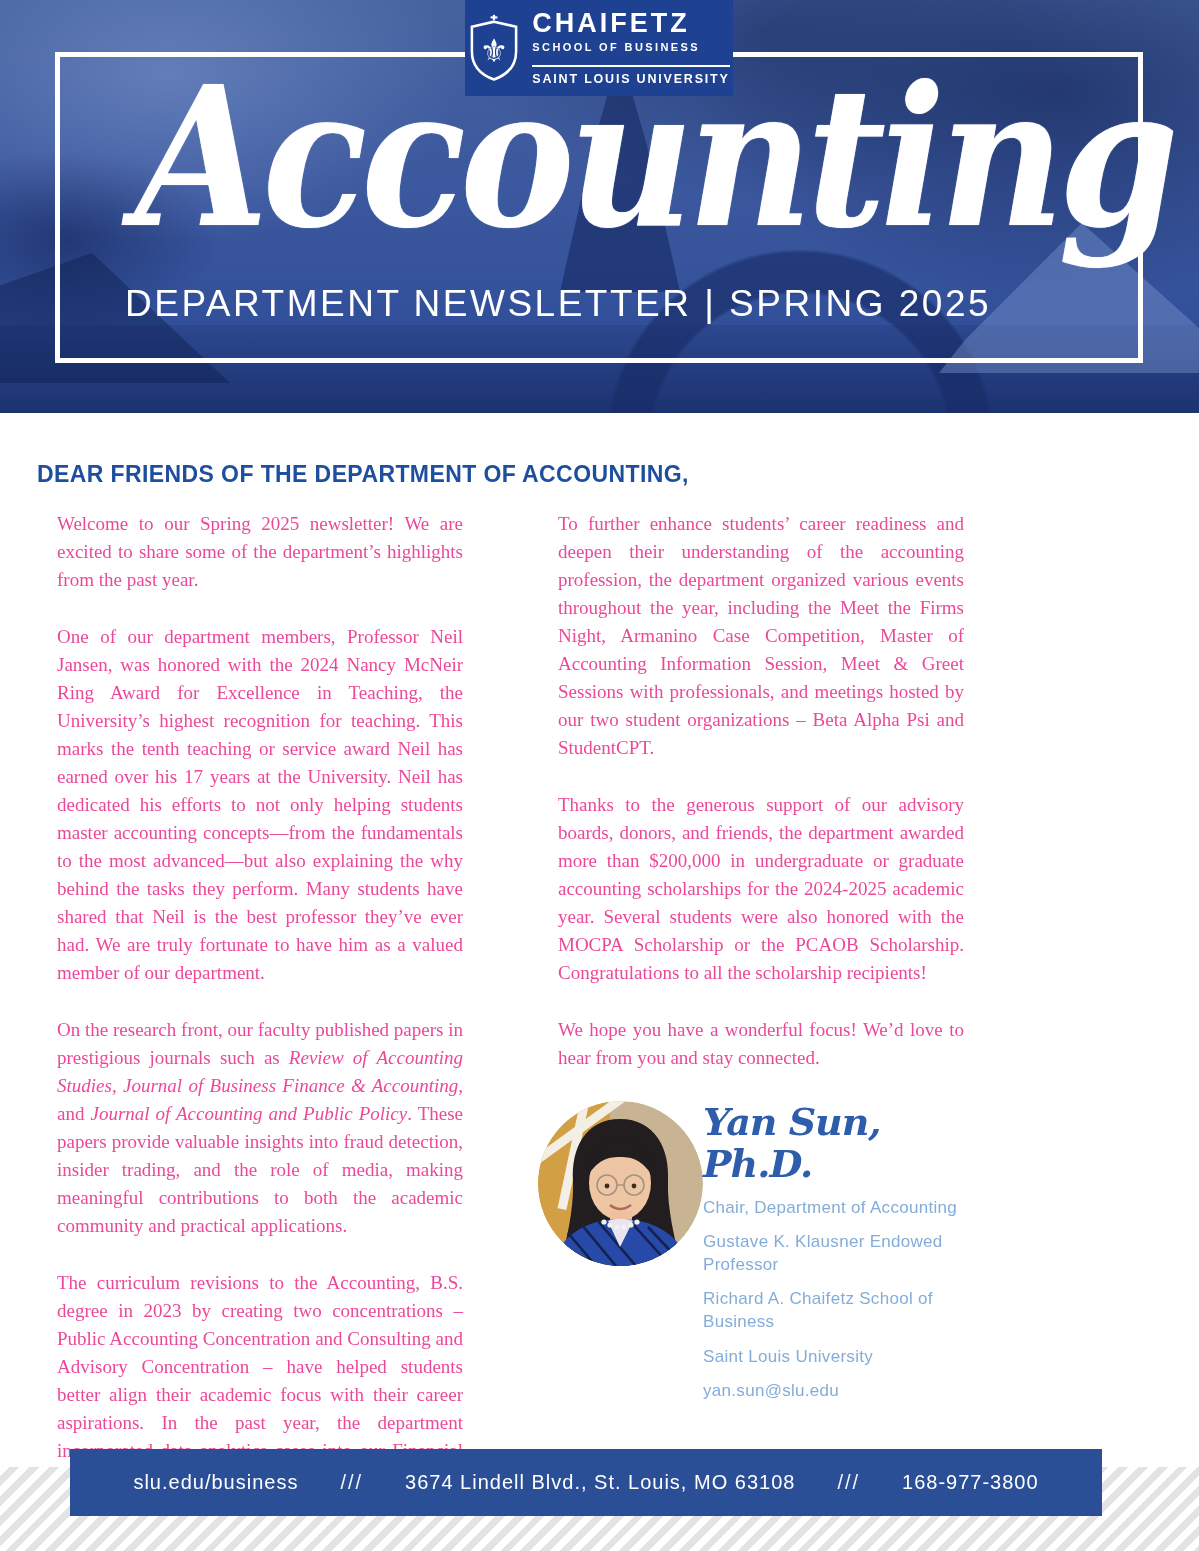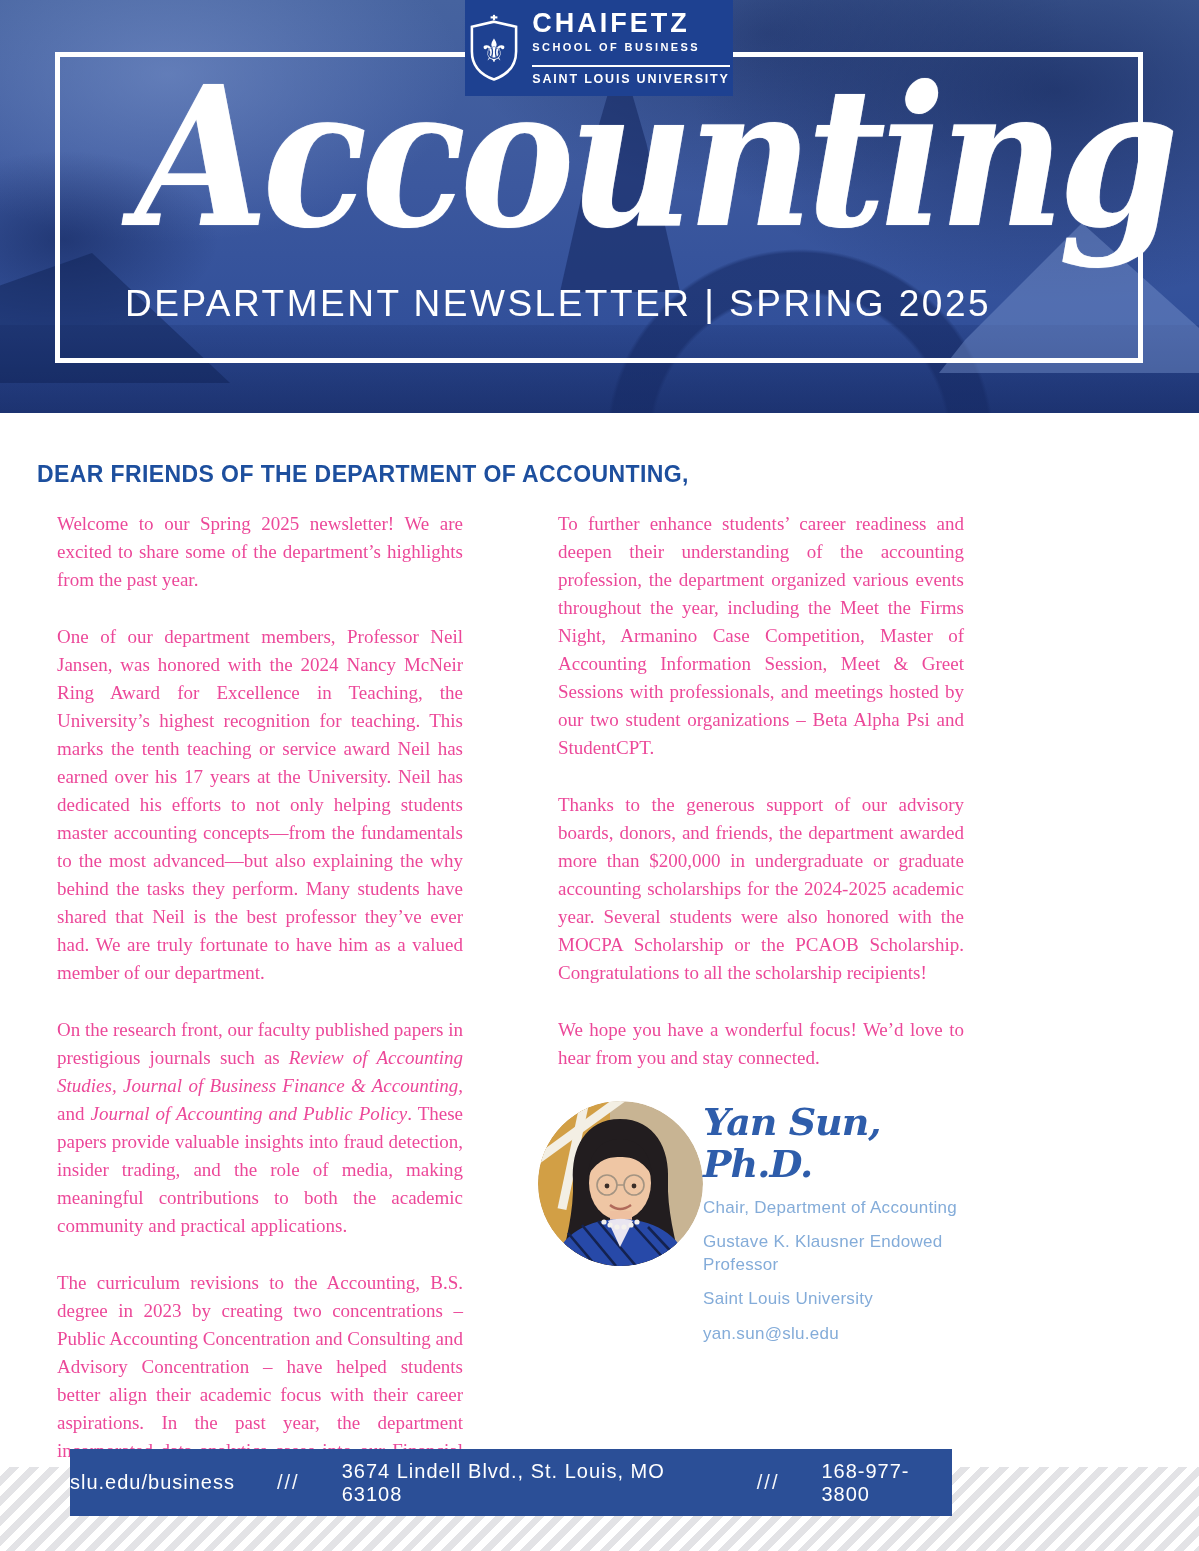--- a/index.html
+++ b/index.html
@@ -104,21 +104,21 @@
     color:#84acd9; letter-spacing:.3px;margin-top:12px;
   }
   .sig-line a { color:#84acd9; text-decoration:none; }
 
   
   .footer-stripes {
     position:absolute; left:0; bottom:0; width:1199px; height:84px;
     background:repeating-linear-gradient(135deg, #ffffff 0 7px, #e3e3e6 7px 14px);
   }
   .footer-bar {
-    position:absolute; left:70px; top:1449px; width:882px; height:67px;
+    position:absolute; left:70px; top:1449px; width:1032px; height:67px;
     background:#2b4f97; display:flex; align-items:center; justify-content:center; gap:42px;
     font-family:"Liberation Sans", sans-serif; color:#ffffff; font-size:20px; letter-spacing:1px;
     z-index:5;
   }
   .footer-bar .sep { opacity:.95; letter-spacing:2px; }
   .footer-bar a { color:#ffffff; text-decoration:none; }
 </style>
 </head>
 <body>
 
@@ -207,20 +207,21 @@
                 <circle cx="86" cy="126" r="2.6"></circle>
                   <circle cx="93" cy="124" r="2.6"></circle>
                   <circle cx="99" cy="121" r="2.6"></circle>
               </g>
             </g>
           </svg>
           <div>
             <div class="sig-name">Yan Sun, Ph.D.</div>
             <div class="sig-line">Chair, Department of Accounting</div>
             <div class="sig-line">Gustave K. Klausner Endowed Professor</div>
+            <div class="sig-line">Richard A. Chaifetz School of Business</div>
             <div class="sig-line">Saint Louis University</div>
             <div class="sig-line"><a href="#">yan.sun@slu.edu</a></div>
           </div>
         </div>
       </div>
     </div>
   </div>
 
   <div class="footer-stripes"></div>
   <div class="footer-bar">

